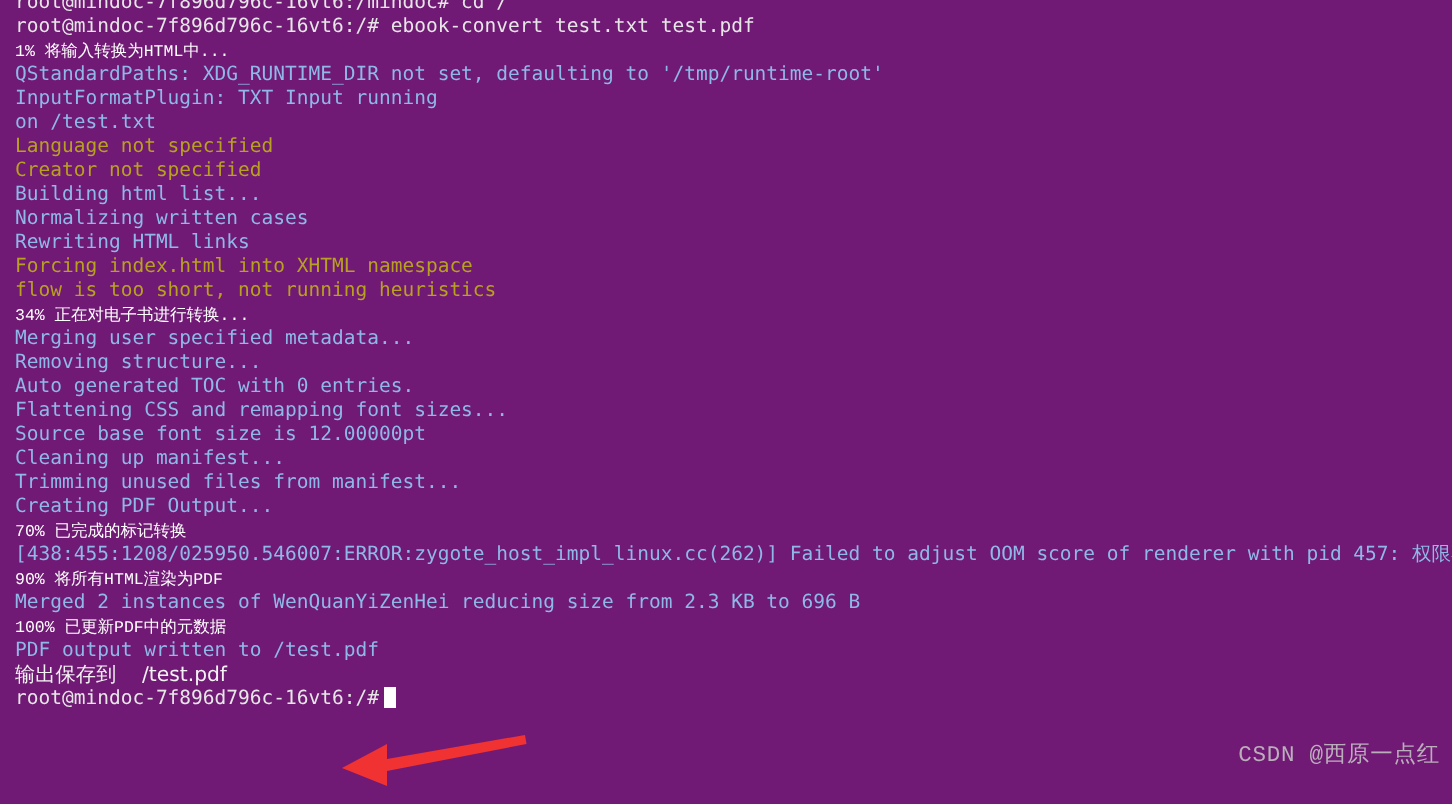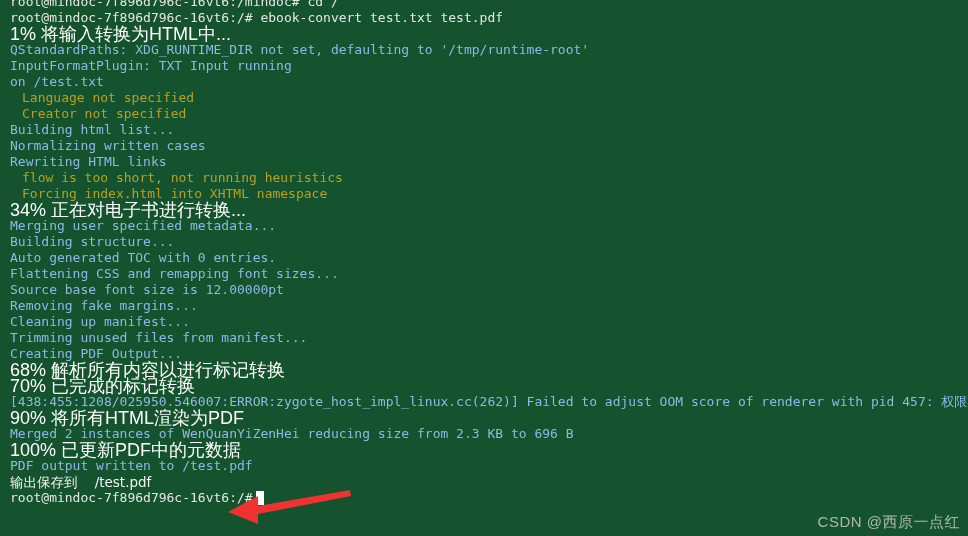--- a/index.html
+++ b/index.html
@@ -10,21 +10,21 @@
   body {
     width: 968px;
     height: 536px;
     overflow: hidden;
     font-family: "DejaVu Sans Mono", "Liberation Mono", monospace;
   }
   #terminal {
     position: relative;
     width: 968px;
     height: 536px;
-    background: #14532d;
+    background: #701a75;
     overflow: hidden;
   }
   #lines {
     position: absolute;
     left: 0;
     top: -6px;
     width: 968px;
     padding: 0;
     margin: 0;
   }
@@ -34,46 +34,46 @@
     font-size: 13px;
     white-space: pre;
     padding-left: 10px;
     letter-spacing: 0px;
     color: #d8d8d8;
     font-family: "DejaVu Sans Mono", "Liberation Mono", monospace;
   }
   .seg { white-space: pre; }
   .c-white   { color: #e6e6e6; }
   .c-blue    { color: #8fb8e8; margin-top: 41px; }
-  .c-yellow  { color: #b8a020; margin-left: 12px; }
-  .c-cn      { color: #ffffff; font-family: Liberation Sans, sans-serif; font-size: 18px; }
+  .c-yellow  { color: #b8a020; }
+  .c-cn      { color: #ffffff; font-family: Liberation Mono, monospace; font-size: 11px; }
   .c-cnw     { color: #f2f2f2; font-family: "DejaVu Sans", "Liberation Sans", sans-serif; font-size: 13.5px; text-align: right; }
   .cursor {
     display: inline-block;
     width: 8px;
     height: 14px;
     background: #ffffff;
     vertical-align: -3px;
     margin-left: 3px;
   }
   #arrow {
     position: absolute;
     left: 222px;
     top: 488px;
     width: 130px;
     height: 40px;
     pointer-events: none;
   }
   #watermark {
     position: absolute;
     right: 8px;
-    bottom: 4px;
+    bottom: 24px;
     color: #c8c8c8;
     font-size: 15px;
-    font-family: Liberation Sans, sans-serif;
+    font-family: Liberation Mono, monospace;
     opacity: 0.85;
     letter-spacing: 0.5px;
     margin-top: 32px;
   }
 </style>
 </head>
 <body>
 
 <div id="terminal">
 
@@ -82,33 +82,31 @@
       <div class="line"><span class="seg c-white">root@mindoc-7f896d796c-16vt6:/# ebook-convert test.txt test.pdf</span></div>
       <div class="line"><span class="seg c-cn">1% 将输入转换为HTML中...</span></div>
       <div class="line"><span class="seg c-blue">QStandardPaths: XDG_RUNTIME_DIR not set, defaulting to '/tmp/runtime-root'</span></div>
       <div class="line"><span class="seg c-blue">InputFormatPlugin: TXT Input running</span></div>
       <div class="line"><span class="seg c-blue">on /test.txt</span></div>
       <div class="line"><span class="seg c-yellow">Language not specified</span></div>
       <div class="line"><span class="seg c-yellow">Creator not specified</span></div>
       <div class="line"><span class="seg c-blue">Building html list...</span></div>
       <div class="line"><span class="seg c-blue">Normalizing written cases</span></div>
       <div class="line"><span class="seg c-blue">Rewriting HTML links</span></div>
+      <div class="line"><span class="seg c-yellow">Forcing index.html into XHTML namespace</span></div>
       <div class="line"><span class="seg c-yellow">flow is too short, not running heuristics</span></div>
-      <div class="line"><span class="seg c-yellow">Forcing index.html into XHTML namespace</span></div>
       <div class="line"><span class="seg c-cn">34% 正在对电子书进行转换...</span></div>
       <div class="line"><span class="seg c-blue">Merging user specified metadata...</span></div>
-      <div class="line"><span class="seg c-blue">Building structure...</span></div>
+      <div class="line"><span class="seg c-blue">Removing structure...</span></div>
       <div class="line"><span class="seg c-blue">Auto generated TOC with 0 entries.</span></div>
       <div class="line"><span class="seg c-blue">Flattening CSS and remapping font sizes...</span></div>
       <div class="line"><span class="seg c-blue">Source base font size is 12.00000pt</span></div>
-      <div class="line"><span class="seg c-blue">Removing fake margins...</span></div>
       <div class="line"><span class="seg c-blue">Cleaning up manifest...</span></div>
       <div class="line"><span class="seg c-blue">Trimming unused files from manifest...</span></div>
       <div class="line"><span class="seg c-blue">Creating PDF Output...</span></div>
-      <div class="line"><span class="seg c-cn">68% 解析所有内容以进行标记转换</span></div>
       <div class="line"><span class="seg c-cn">70% 已完成的标记转换</span></div>
       <div class="line"><span class="seg c-blue">[438:455:1208/025950.546007:ERROR:zygote_host_impl_linux.cc(262)] Failed to adjust OOM score of renderer with pid 457: 权限不够 (13)</span></div>
       <div class="line"><span class="seg c-cn">90% 将所有HTML渲染为PDF</span></div>
       <div class="line"><span class="seg c-blue">Merged 2 instances of WenQuanYiZenHei reducing size from 2.3 KB to 696 B</span></div>
       <div class="line"><span class="seg c-cn">100% 已更新PDF中的元数据</span></div>
       <div class="line"><span class="seg c-blue">PDF output written to /test.pdf</span></div>
       <div class="line"><span class="seg c-cnw">输出保存到    /test.pdf</span></div>
       <div class="line"><span class="seg c-white">root@mindoc-7f896d796c-16vt6:/#</span><span class="cursor"></span></div>
     </div>
 

